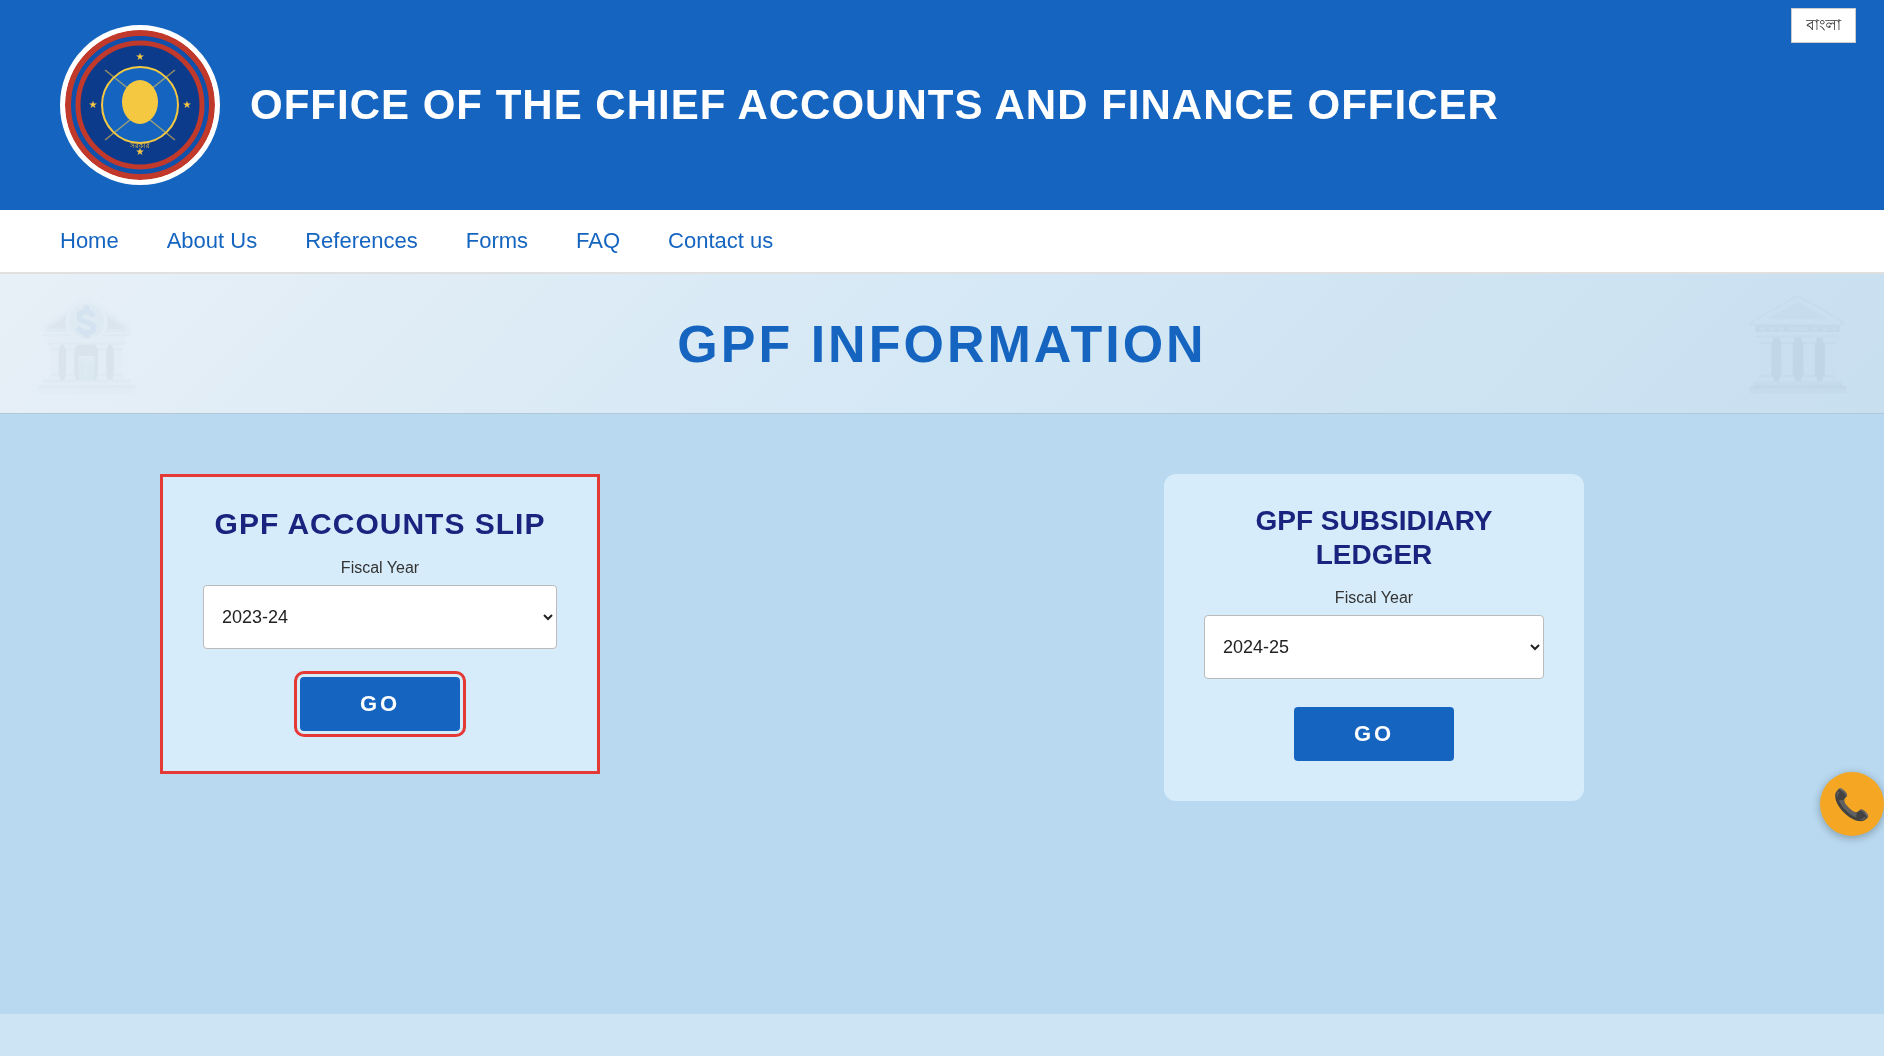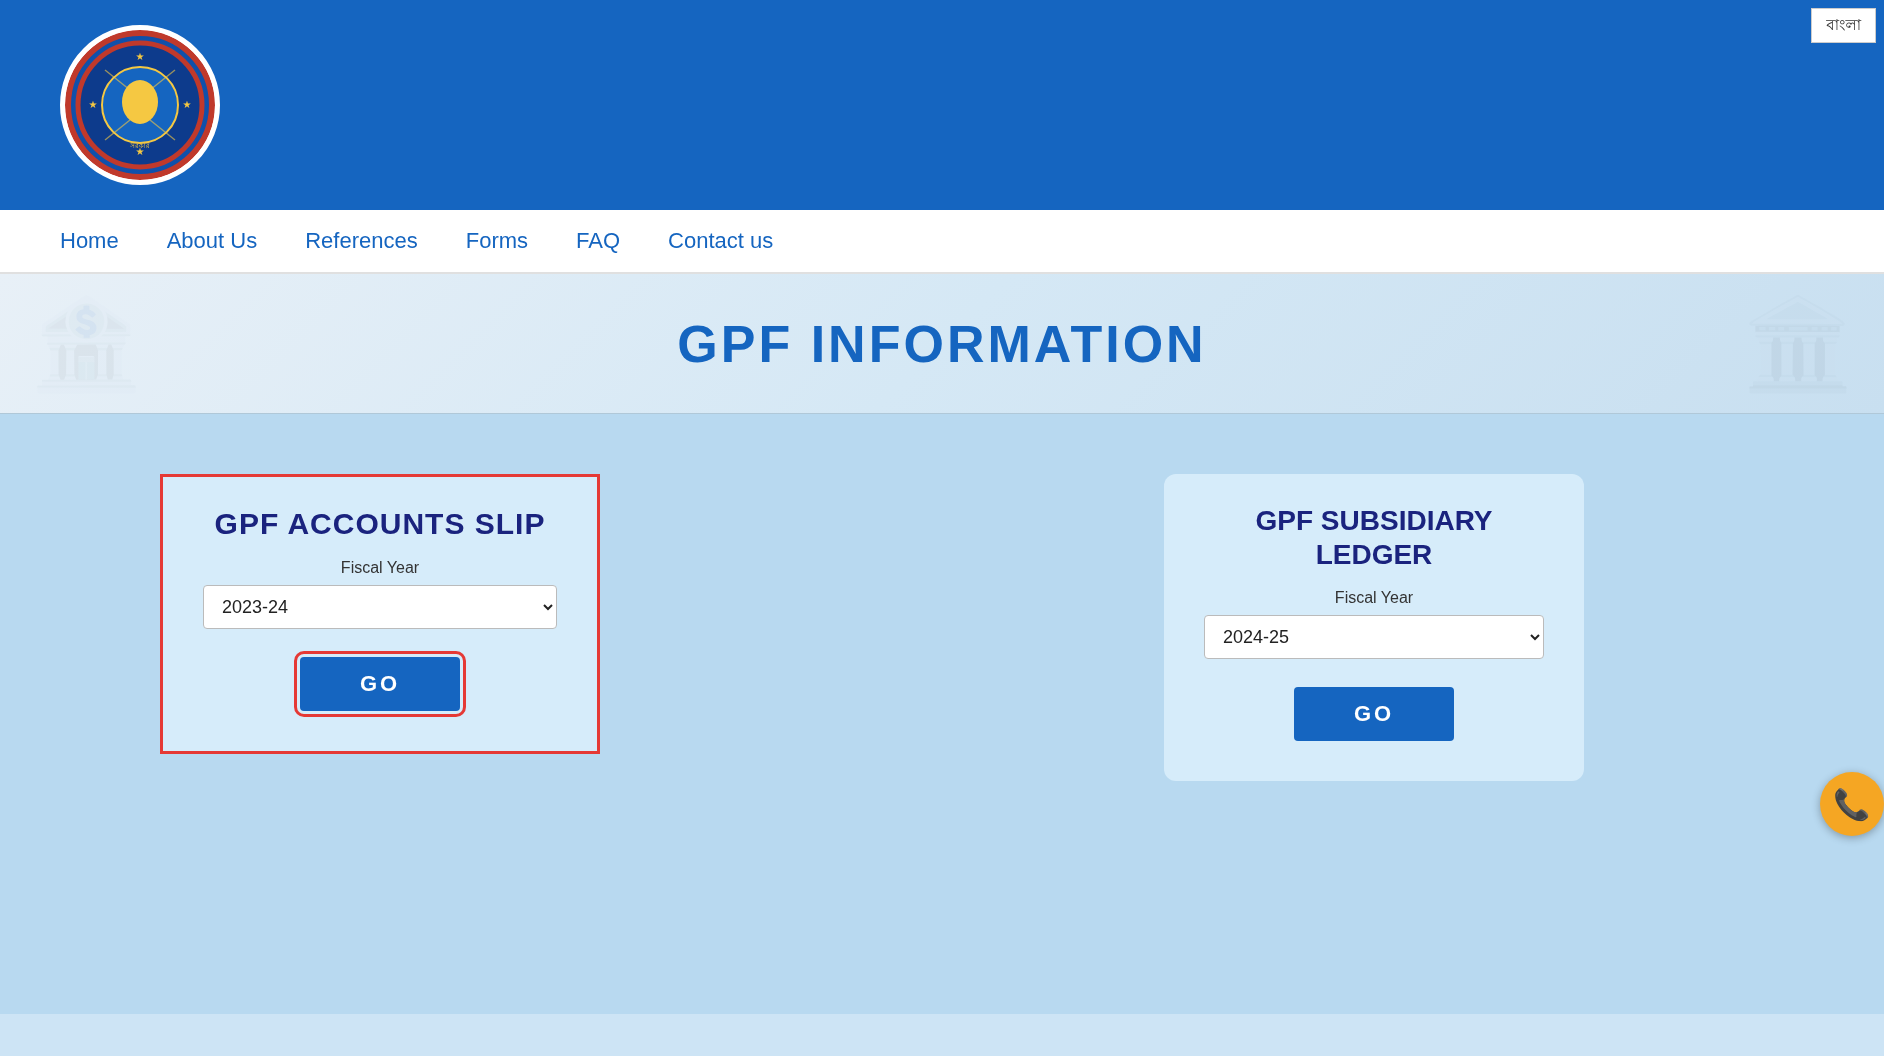--- a/index.html
+++ b/index.html
@@ -48,21 +48,21 @@
     }
     .header-subtitle {
       font-size: 28px;
       font-weight: 700;
       margin-top: 8px;
     }
 
     .lang-btn {
       position: fixed;
       top: 8px;
-      right: 8px;
+      right: 28px;
       background: #fff;
       border: 1px solid #ccc;
       padding: 4px 14px;
       font-size: 15px;
       cursor: pointer;
       z-index: 100;
       color: #333;
     }
 
     
@@ -136,21 +136,21 @@
       letter-spacing: 1px;
     }
     .card-label {
       font-size: 16px;
       color: #333;
       text-align: center;
       margin-bottom: 8px;
     }
     .card-select {
       width: 100%;
-      padding: 10px 14px;
+      padding: 20px 14px;
       font-size: 18px;
       border: 1px solid #bbb;
       border-radius: 4px;
       background: #fff;
       appearance: auto;
       cursor: pointer;
       color: #222;
     }
     .go-btn-wrapper {
       display: flex;
@@ -257,20 +257,21 @@
         <line x1="30" y1="30" x2="55" y2="50" stroke="#f5c842" stroke-width="1.5" opacity="0.6"></line>
         <line x1="100" y1="30" x2="75" y2="50" stroke="#f5c842" stroke-width="1.5" opacity="0.6"></line>
         <line x1="30" y1="100" x2="55" y2="80" stroke="#f5c842" stroke-width="1.5" opacity="0.6"></line>
         <line x1="100" y1="100" x2="75" y2="80" stroke="#f5c842" stroke-width="1.5" opacity="0.6"></line>
 
         <text x="65" y="108" text-anchor="middle" font-size="7" fill="#f5c842" font-family="Arial">সরকার</text>
       </svg>
     </div>
   </div>
   <div class="header-text">
+    <div class="header-title">OFFICE OF THE CHIEF ACCOUNTS AND FINANCE OFFICER</div>
   </div>
 </div>
 
 <nav class="nav">
   <a href="#">Home</a>
   <a href="#">About Us</a>
   <a href="#">References</a>
   <a href="#">Forms</a>
   <a href="#">FAQ</a>
   <a href="#">Contact us</a>

